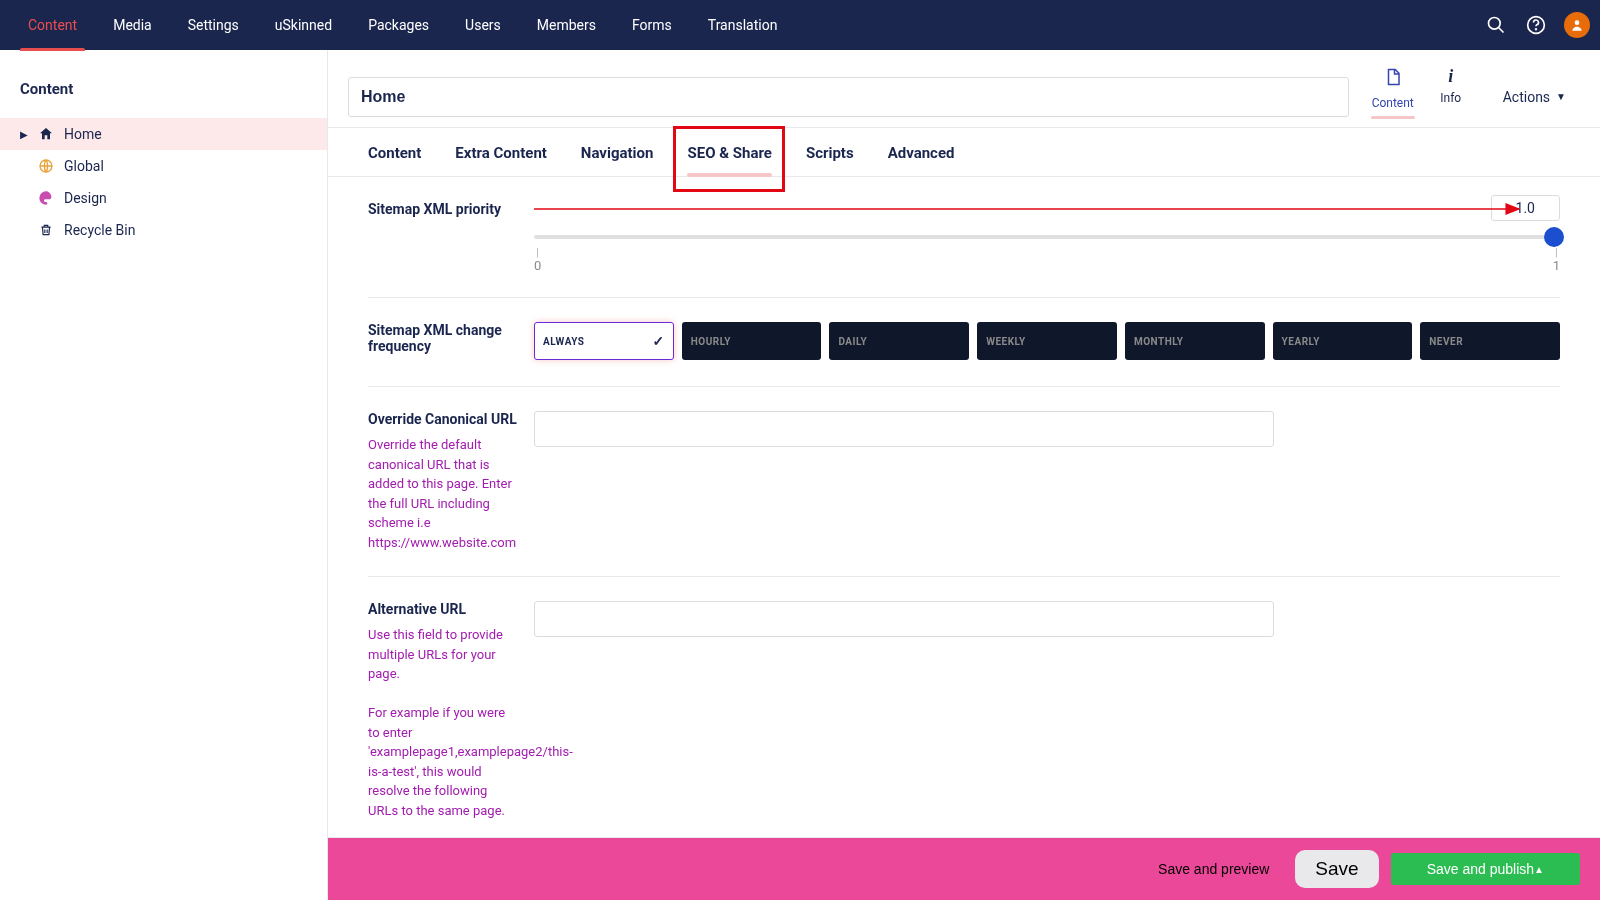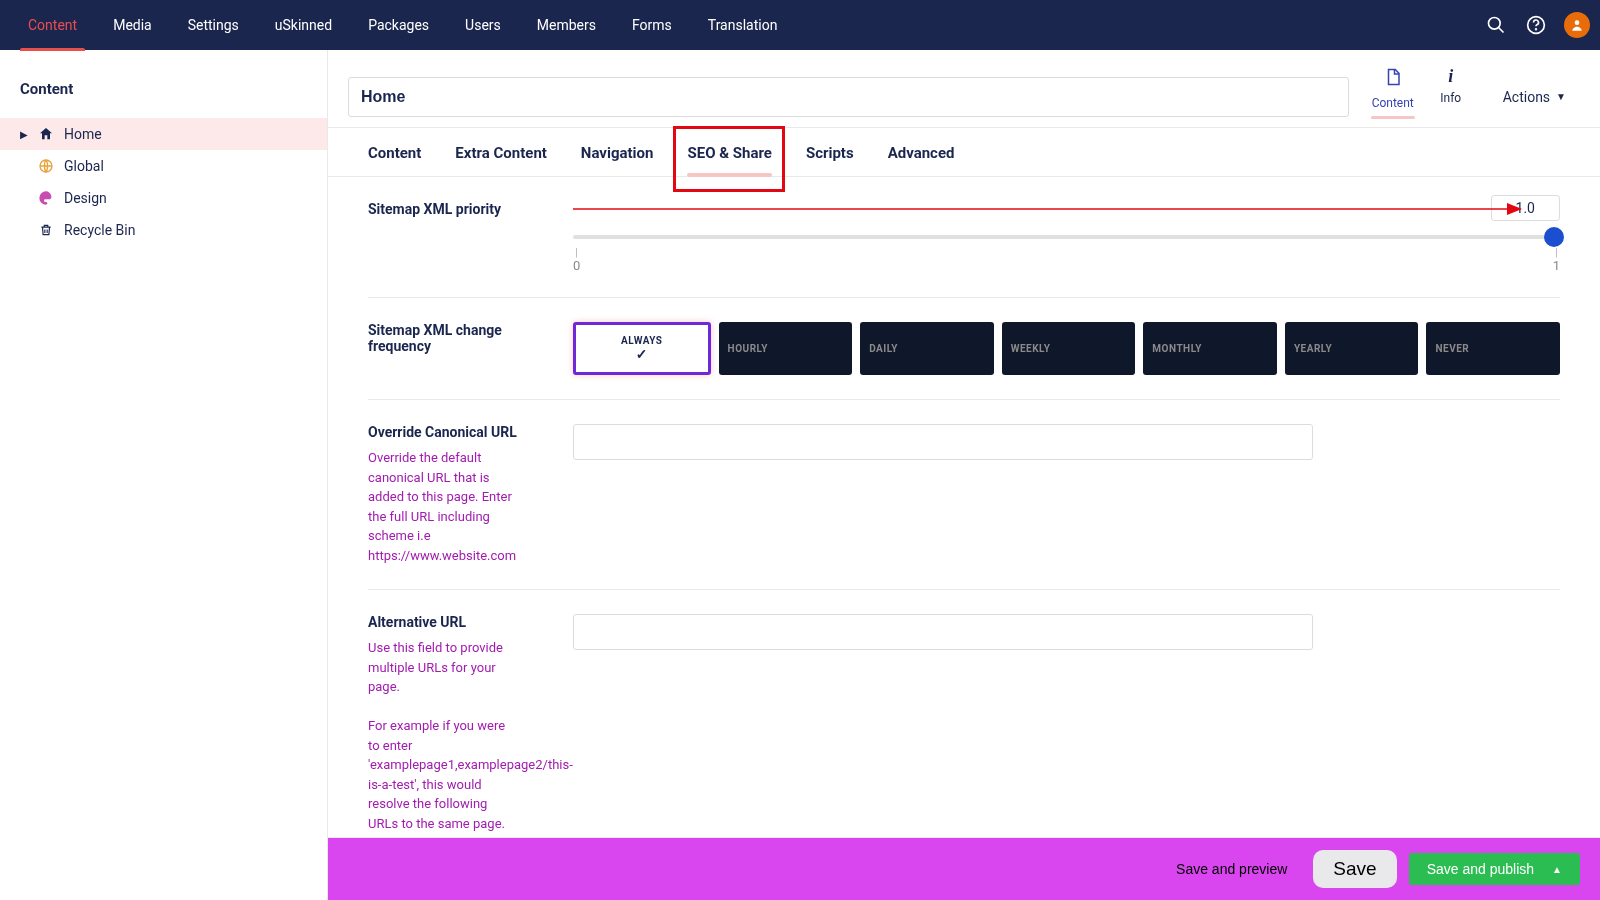--- a/index.html
+++ b/index.html
@@ -43,21 +43,21 @@
   .actions-btn { padding:10px 14px; cursor:pointer; display:flex; align-items:center; gap:6px; font-size:14px; }
 
   
   .subtabs { display:flex; gap:34px; padding: 16px 40px 0 40px; border-bottom:1px solid #e9e9eb; font-weight:700; }
   .subtab { padding-bottom: 14px; cursor:pointer; color:#1b264f; font-size:15px; position:relative; }
   .subtab.active::after { content:""; position:absolute; left:0; right:0; bottom:-1px; height:4px; background:#f5c6c6; border-radius:2px; }
   .subtab-hl { position:absolute; border:3px solid #e30613; pointer-events:none; }
 
   
   .formbody { flex:1; overflow:auto; padding: 24px 40px 80px; }
-  .field-row { display:flex; gap:55px; padding-bottom:24px; border-bottom:1px solid #e9e9eb; margin-bottom:24px; }
+  .field-row { display:flex; gap:16px; padding-bottom:24px; border-bottom:1px solid #e9e9eb; margin-bottom:24px; }
   .field-row:last-child { border-bottom:none; }
   .field-label-col { width: 150px; flex-shrink:0; }
   .field-label { font-weight:700; font-size:14px; margin-bottom:8px; }
   .field-help { font-size:13px; color:#a21caf; line-height:1.5; }
   .field-control-col { flex:1; min-width:0; }
 
   
   .slider-wrap { position:relative; padding-top:6px; }
   .value-box { position:absolute; right:0; top:-6px; border:1px solid #dcdcdc; border-radius:3px; padding:4px 24px; font-size:14px; background:#fff; }
   .slider-track { height:4px; background:#e0e0e0; border-radius:2px; margin-top:28px; position:relative; }
@@ -65,31 +65,31 @@
   .slider-ticks { display:flex; justify-content:space-between; margin-top:8px; font-size:13px; color:#8a8a8a; }
   .slider-ticks span { display:flex; flex-direction:column; align-items:center; }
   .tick-mark { color:#b0b0b0; font-size:11px; line-height:1; }
 
   
   .arrow-svg { position:absolute; pointer-events:none; }
 
   
   .freq-group { display:flex; gap:8px; }
   .freq-btn { flex:1; background:#0f172a; border:1px solid transparent; border-radius:3px; padding:10px 8px; font-size:10px; font-weight:700; letter-spacing:0.5px; color:#8a8a8a; cursor:pointer; display:flex; align-items:center; justify-content:space-between; }
-  .freq-btn.selected { background:#fff; border:3px solid #6d28d9; box-shadow:0 0 6px rgba(243,115,115,0.4); color:#1b264f;flex-direction:column; }
+  .freq-btn.selected { background:#fff; border:1px solid #6d28d9; box-shadow:0 0 6px rgba(243,115,115,0.4); color:#1b264f; }
   .freq-btn .check { font-size:14px; color:#1b264f; }
 
   
   .text-input { width:100%; max-width:740px; border:1px solid #dcdcdc; border-radius:3px; padding:9px 10px; font-size:14px; }
 
   
-  .footer { position:absolute; bottom:0; left:0; right:0; background:#d946ef; border-top:1px solid #e9e9eb; padding:12px 20px; display:flex; justify-content:flex-end; align-items:center; gap:12px; }
+  .footer { position:absolute; bottom:0; left:0; right:0; background:#ec4899; border-top:1px solid #e9e9eb; padding:12px 20px; display:flex; justify-content:flex-end; align-items:center; gap:12px; }
   .btn-link { background:none; border:none; font-size:14px; padding:8px 14px; cursor:pointer; }
   .btn-gray { background:#e9e9eb; border:none; border-radius:10px; padding:8px 20px; font-size:19px; cursor:pointer; }
-  .btn-green { background:#2bbd52; color:#fff; border:none; border-radius:3px; padding:8px 18px; font-size:14px; cursor:pointer; display:flex; align-items:center; gap:18px; }
+  .btn-green { background:#2bbd52; color:#fff; border:none; border-radius:3px; padding:8px 36px; font-size:14px; cursor:pointer; display:flex; align-items:center; }
   .btn-green .caret { font-size:10px; }
 
 </style>
 </head>
 <body>
 
 <div class="topnav">
   <div class="nav-items">
     <div class="nav-item active">Content</div>
     <div class="nav-item">Media</div>

